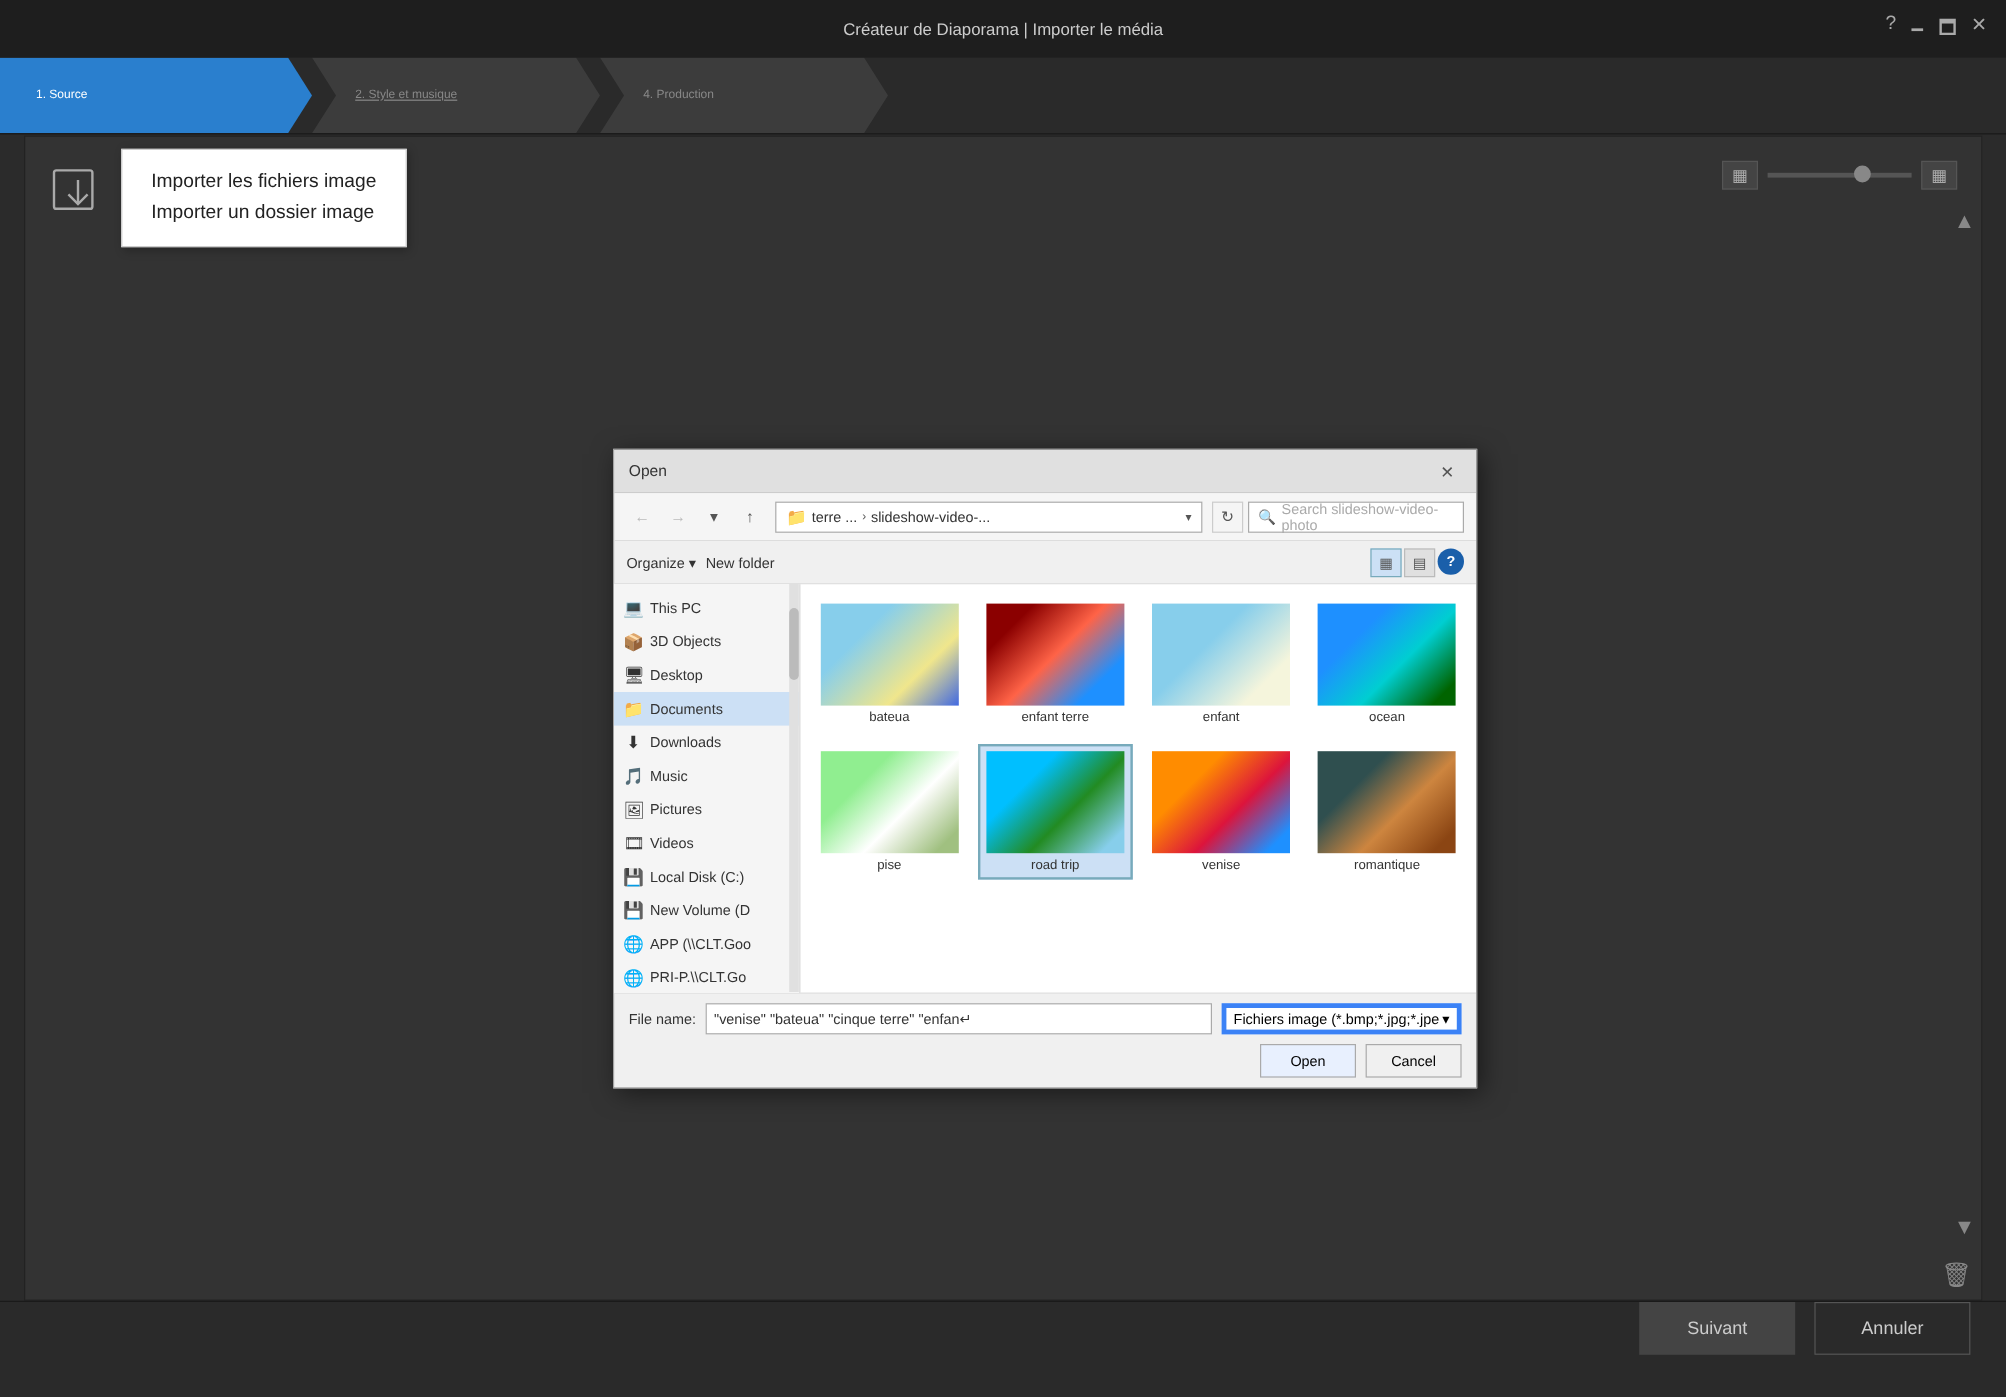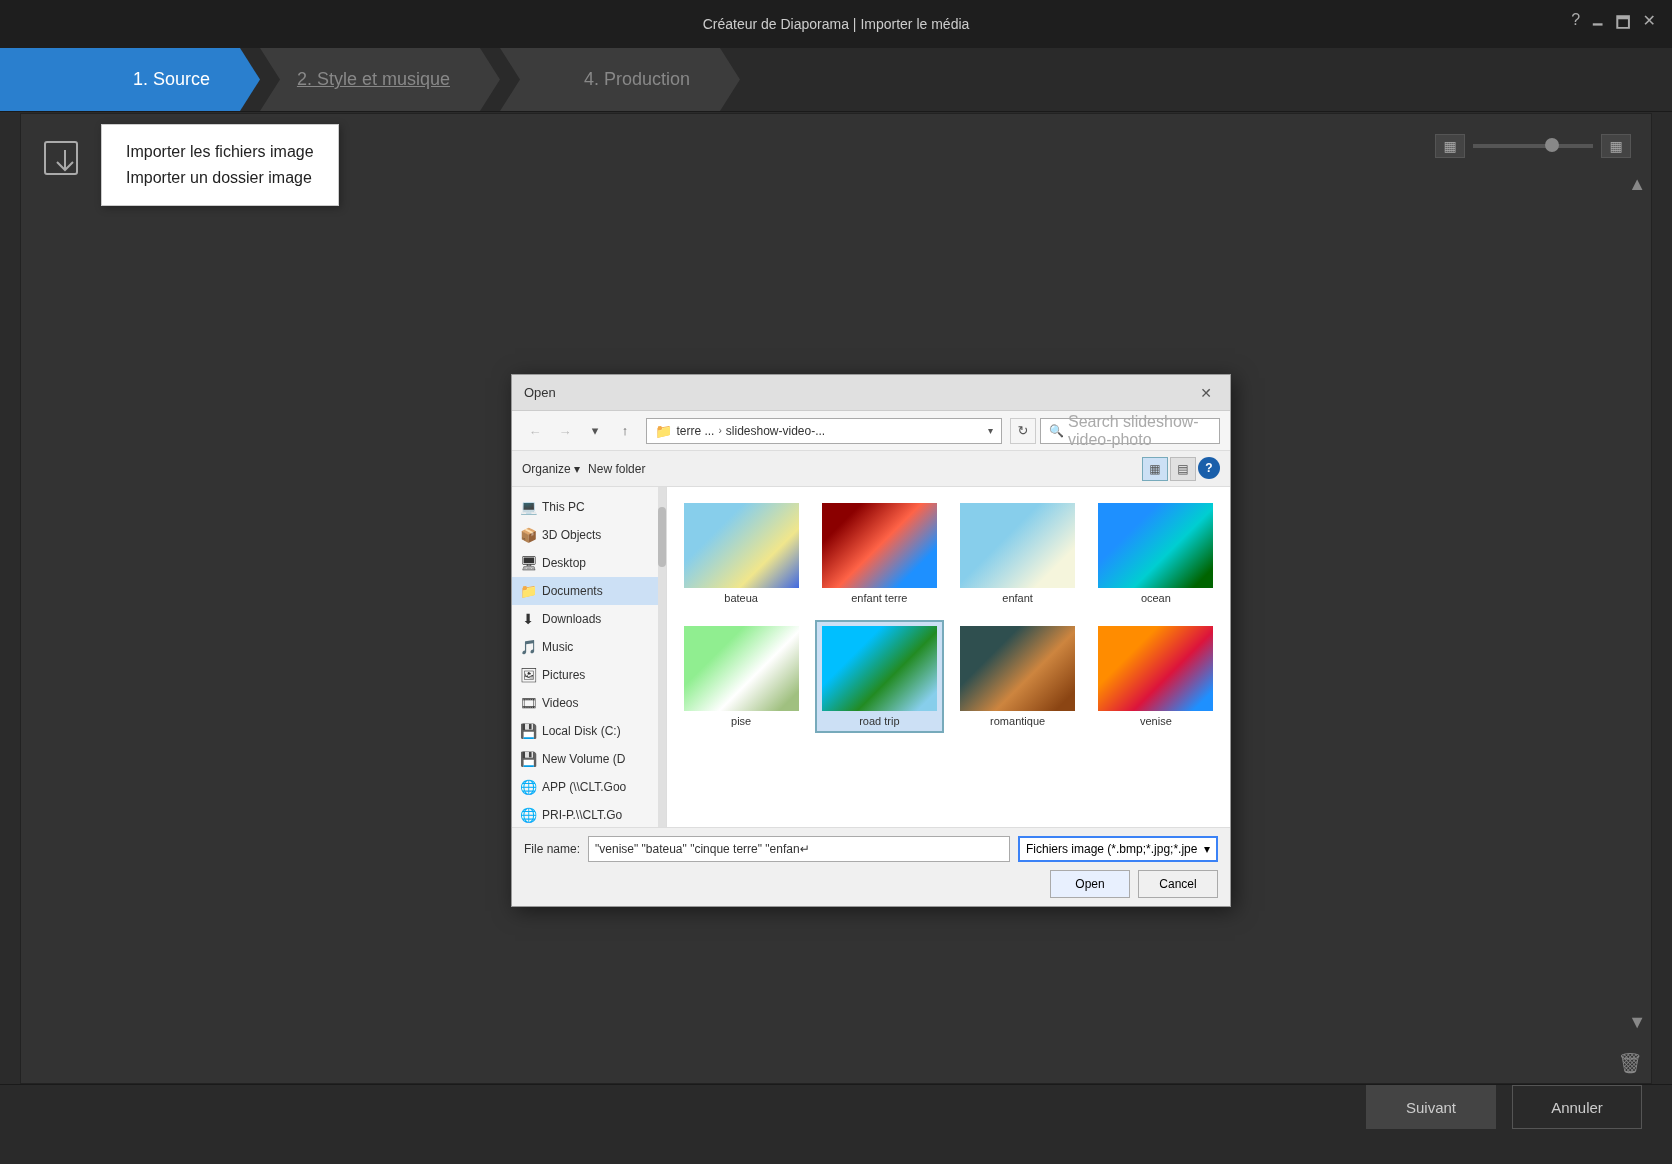--- a/index.html
+++ b/index.html
@@ -44,22 +44,22 @@
       background: #2a2a2a;
       display: flex;
       align-items: center;
       padding: 0 0;
       border-bottom: 1px solid #1a1a1a;
     }
     .step {
       height: 100%;
       display: flex;
       align-items: center;
-      justify-content: flex-end;
-      font-size: 18px;
+      justify-content: flex-start;
+      font-size: 10px;
       font-weight: 500;
       position: relative;
       padding: 0 50px 0 36px;
       clip-path: polygon(0 0, calc(100% - 20px) 0, 100% 50%, calc(100% - 20px) 100%, 0 100%, 20px 50%);
     }
     .step:first-child {
       clip-path: polygon(0 0, calc(100% - 20px) 0, 100% 50%, calc(100% - 20px) 100%, 0 100%);
       padding-left: 30px;
     }
     .step.active {
@@ -332,21 +332,21 @@
       align-items: center;
       padding: 0 8px;
       gap: 4px;
       width: 180px;
     }
     .dialog-search-icon {
       color: #888;
       font-size: 12px;
     }
     .dialog-search-text {
-      font-size: 16px;
+      font-size: 12px;
       color: #aaa;
     }
 
     
     .dialog-organize-bar {
       height: 36px;
       background: #f0f0f0;
       display: flex;
       align-items: center;
       padding: 0 10px;
@@ -513,21 +513,21 @@
       flex: 1;
       height: 26px;
       border: 1px solid #aaa;
       background: #fff;
       font-size: 12px;
       padding: 0 6px;
       color: #333;
     }
     .dialog-filetype-dropdown {
       height: 26px;
-      border: 2px solid #3b82f6;
+      border: 4px solid #3b82f6;
       background: #fff;
       font-size: 12px;
       padding: 0 6px;
       width: 200px;
       display: flex;
       align-items: center;
       justify-content: space-between;
     }
     .dialog-actions-row {
       display: flex;
@@ -731,26 +731,26 @@
             </div>
             <div class="file-item">
               <div class="file-thumb thumb-pise"></div>
               <span class="file-label">pise</span>
             </div>
             <div class="file-item selected">
               <div class="file-thumb thumb-road-trip"></div>
               <span class="file-label">road trip</span>
             </div>
             <div class="file-item">
+              <div class="file-thumb thumb-venise"></div>
+              <span class="file-label">venise</span>
+            </div>
+            <div class="file-item">
               <div class="file-thumb thumb-romantique"></div>
               <span class="file-label">romantique</span>
-            </div>
-            <div class="file-item">
-              <div class="file-thumb thumb-venise"></div>
-              <span class="file-label">venise</span>
             </div>
 
           </div>
         </div>
 
       </div>
 
       <div class="dialog-footer">
         <div class="dialog-filename-row">
           <span class="dialog-filename-label">File name:</span>

